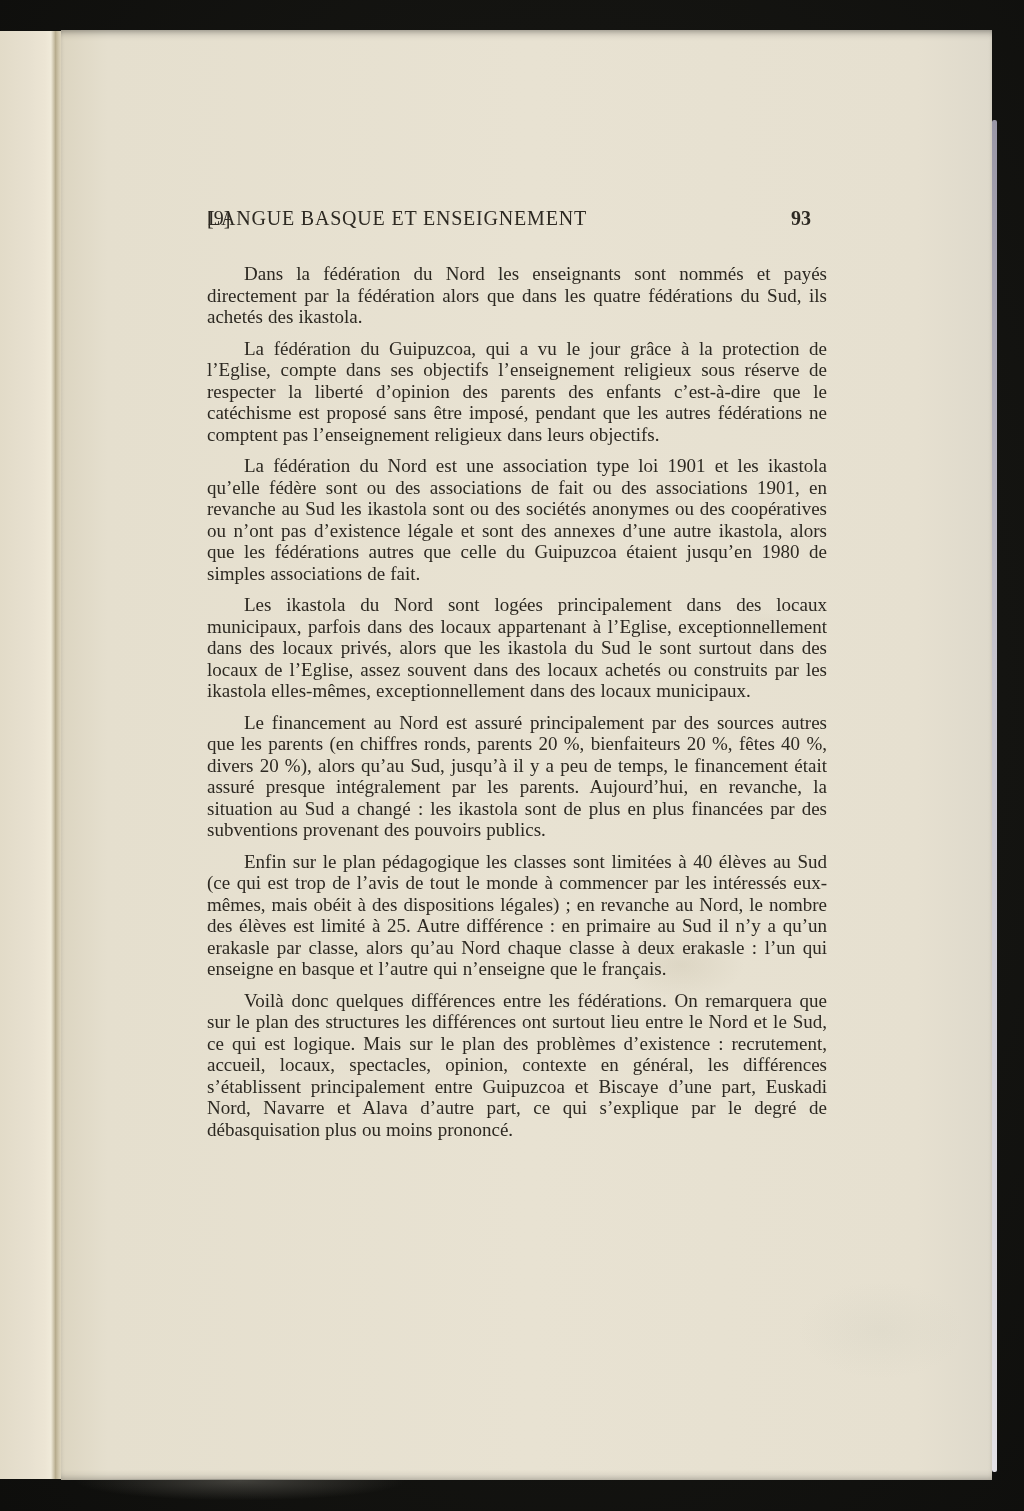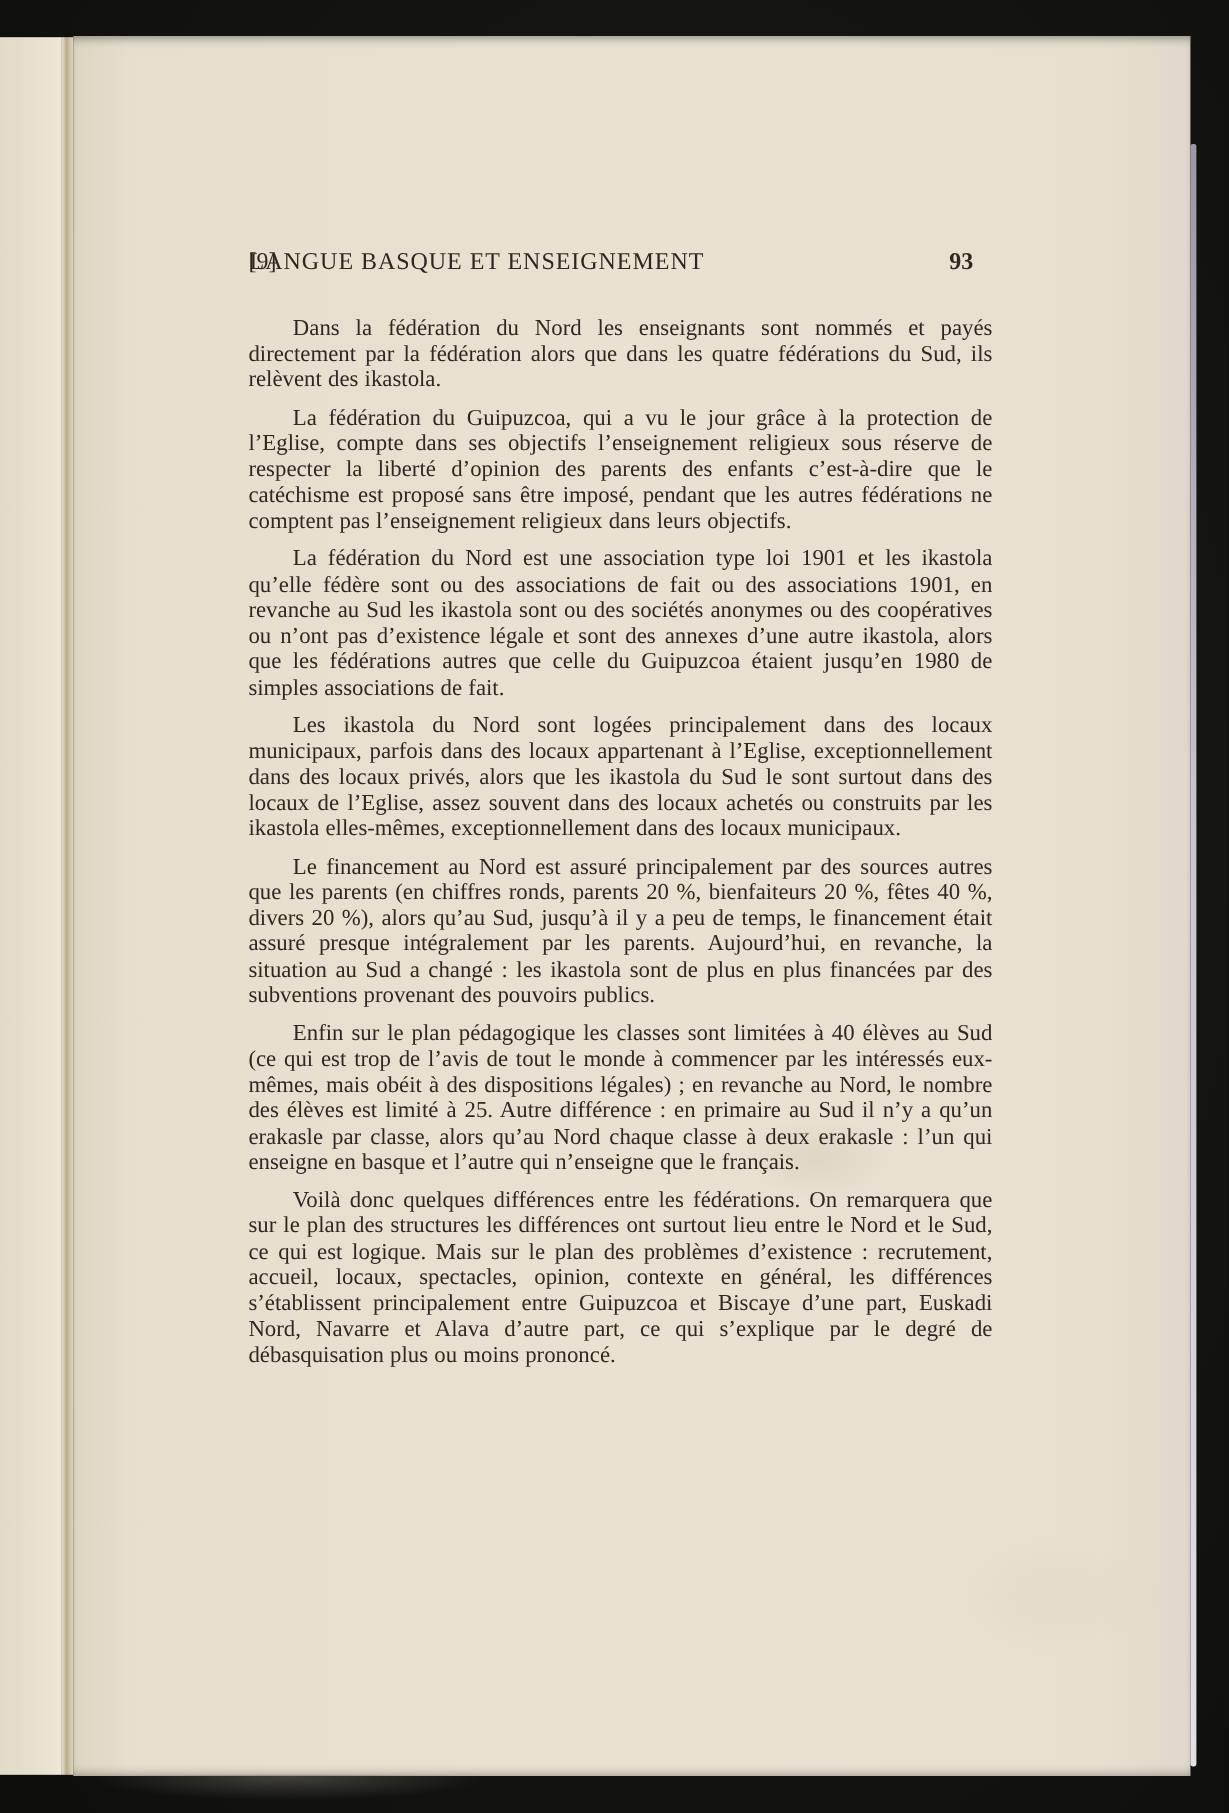--- a/index.html
+++ b/index.html
@@ -59,21 +59,21 @@
   <div class="main-page">
     <div class="content">
 
       <div class="page-header">
         <span class="header-left">[9]</span>
         <span class="header-center">LANGUE BASQUE ET ENSEIGNEMENT</span>
         <span class="header-right">93</span>
       </div>
 
       <div class="body-text">
-        <p>Dans la fédération du Nord les enseignants sont nommés et payés directement par la fédération alors que dans les quatre fédérations du Sud, ils relèvent des ikastola.</p>
+        <p>Dans la fédération du Nord les enseignants sont nommés et payés directement par la fédération alors que dans les quatre fédérations du Sud, ils achetés des ikastola.</p>
         <p>La fédération du Guipuzcoa, qui a vu le jour grâce à la protection de l’Eglise, compte dans ses objectifs l’enseignement religieux sous réserve de respecter la liberté d’opinion des parents des enfants c’est-à-dire que le catéchisme est proposé sans être imposé, pendant que les autres fédérations ne comptent pas l’enseignement religieux dans leurs objectifs.</p>
         <p>La fédération du Nord est une association type loi 1901 et les ikastola qu’elle fédère sont ou des associations de fait ou des associations 1901, en revanche au Sud les ikastola sont ou des sociétés anonymes ou des coopératives ou n’ont pas d’existence légale et sont des annexes d’une autre ikastola, alors que les fédérations autres que celle du Guipuzcoa étaient jusqu’en 1980 de simples associations de fait.</p>
         <p>Les ikastola du Nord sont logées principalement dans des locaux municipaux, parfois dans des locaux appartenant à l’Eglise, exceptionnellement dans des locaux privés, alors que les ikastola du Sud le sont surtout dans des locaux de l’Eglise, assez souvent dans des locaux achetés ou construits par les ikastola elles-mêmes, exceptionnellement dans des locaux municipaux.</p>
         <p>Le financement au Nord est assuré principalement par des sources autres que les parents (en chiffres ronds, parents 20&nbsp;%, bienfaiteurs 20&nbsp;%, fêtes 40&nbsp;%, divers 20&nbsp;%), alors qu’au Sud, jusqu’à il y a peu de temps, le financement était assuré presque intégralement par les parents. Aujourd’hui, en revanche, la situation au Sud a changé&nbsp;: les ikastola sont de plus en plus financées par des subventions provenant des pouvoirs publics.</p>
         <p>Enfin sur le plan pédagogique les classes sont limitées à 40 élèves au Sud (ce qui est trop de l’avis de tout le monde à commencer par les intéressés eux-mêmes, mais obéit à des dispositions légales)&nbsp;; en revanche au Nord, le nombre des élèves est limité à 25. Autre différence&nbsp;: en primaire au Sud il n’y a qu’un erakasle par classe, alors qu’au Nord chaque classe à deux erakasle&nbsp;: l’un qui enseigne en basque et l’autre qui n’enseigne que le français.</p>
         <p>Voilà donc quelques différences entre les fédérations. On remarquera que sur le plan des structures les différences ont surtout lieu entre le Nord et le Sud, ce qui est logique. Mais sur le plan des problèmes d’existence&nbsp;: recrutement, accueil, locaux, spectacles, opinion, contexte en général, les différences s’établissent principalement entre Guipuzcoa et Biscaye d’une part, Euskadi Nord, Navarre et Alava d’autre part, ce qui s’explique par le degré de débasquisation plus ou moins prononcé.</p>
       </div>
 
     </div>
   </div>

